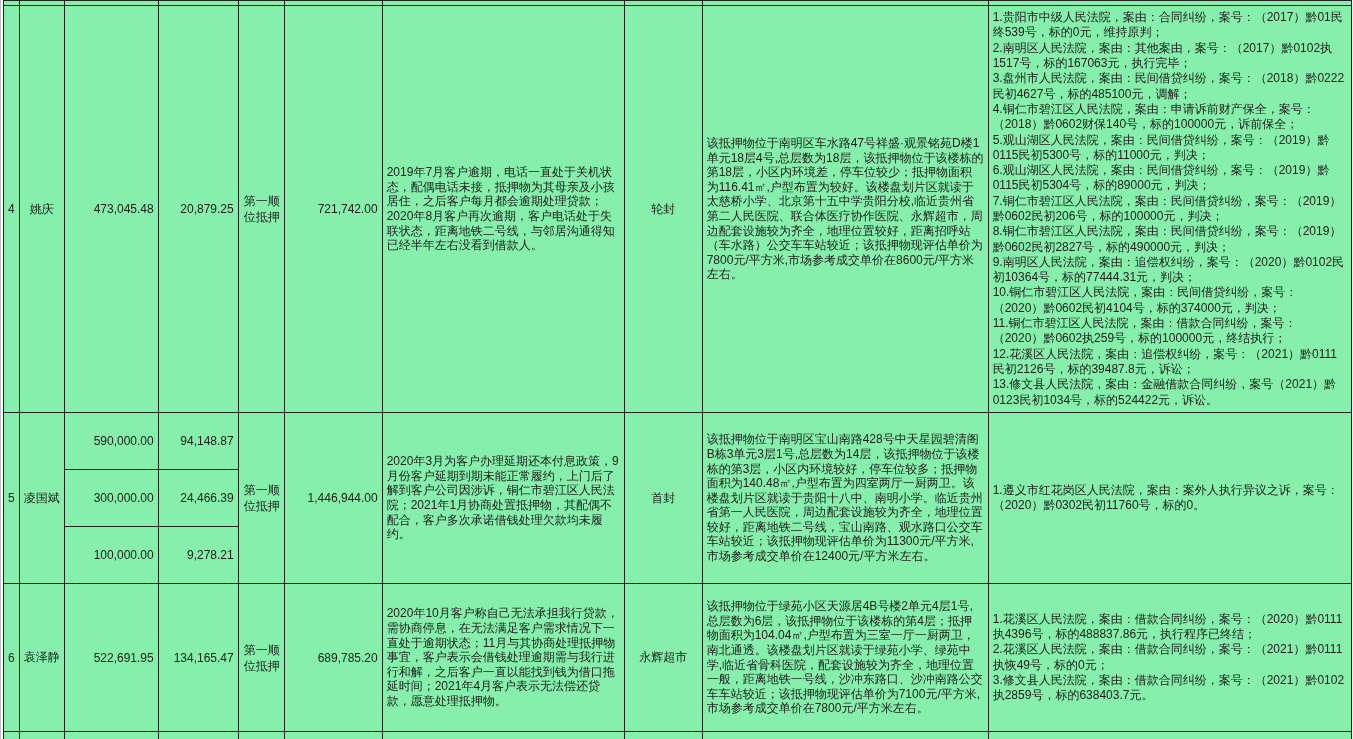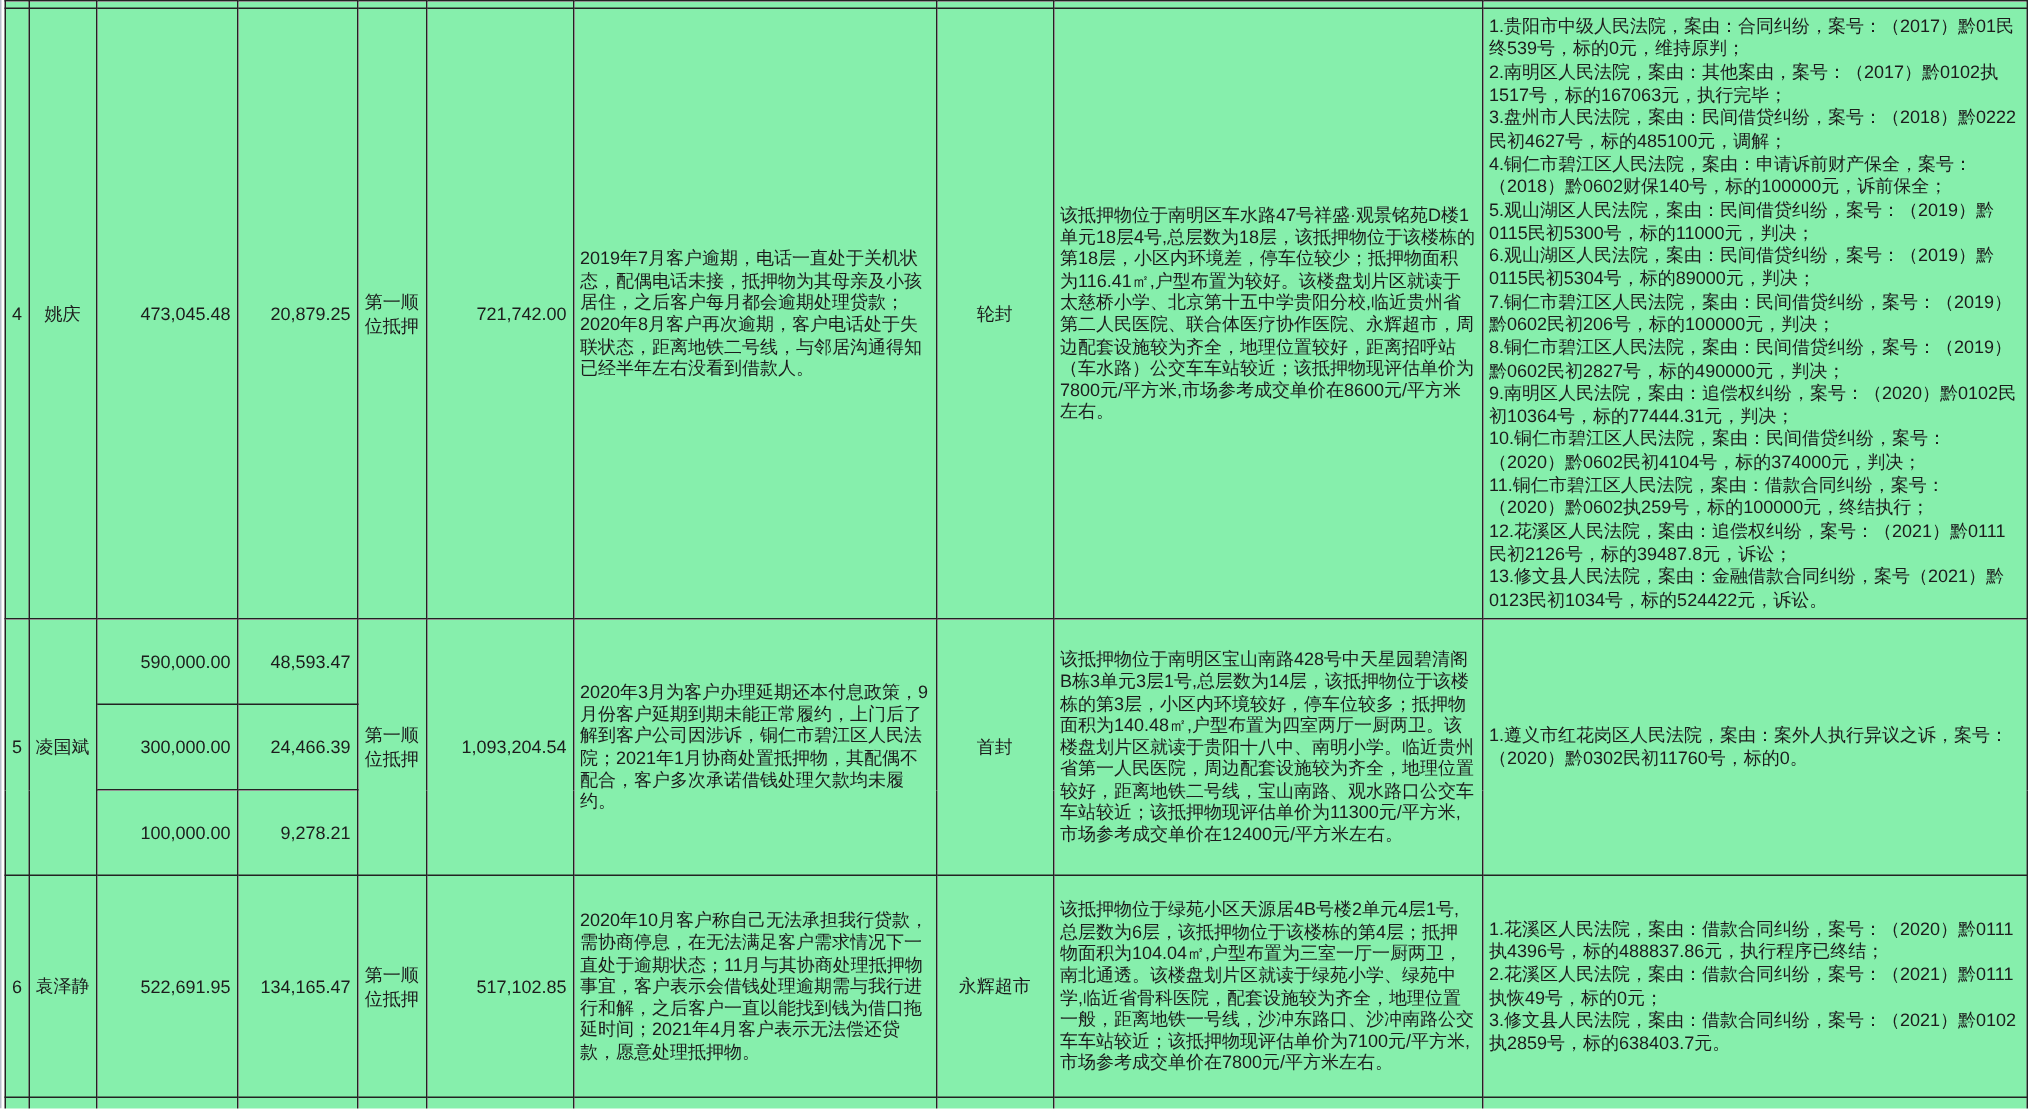--- a/index.html
+++ b/index.html
@@ -19,21 +19,21 @@
   table.grid td{
     border:1px solid #222222;
     padding:0 4px;
     font-size:12px;
     vertical-align:middle;
     overflow:hidden;
     background:#86efac;
   }
   td.c-center{text-align:center;}
   td.c-num{text-align:right;letter-spacing:0px;}
-  td.c-lien{text-align:center;line-height:16px;padding:0 5px;}
+  td.c-lien{text-align:right;line-height:16px;padding:0 5px;}
   td.c-desc{line-height:14.6px;padding:0 5px;}
   td.c-prop{line-height:14.6px;padding:0 5px;}
   td.c-legal{line-height:15.3px;padding:0 4px;white-space:pre-line;}
   tr.sliver td{height:4px;padding:0;}
   tr.sliver-b td{height:14px;padding:0;}
 </style>
 </head>
 <body>
 
 <div class="sheet-edge"></div>
@@ -88,44 +88,44 @@
 10.铜仁市碧江区人民法院，案由：民间借贷纠纷，案号：（2020）黔0602民初4104号，标的374000元，判决；
 11.铜仁市碧江区人民法院，案由：借款合同纠纷，案号：（2020）黔0602执259号，标的100000元，终结执行；
 12.花溪区人民法院，案由：追偿权纠纷，案号：（2021）黔0111民初2126号，标的39487.8元，诉讼；
 13.修文县人民法院，案由：金融借款合同纠纷，案号（2021）黔0123民初1034号，标的524422元，诉讼。</td>
     </tr>
 
     <tr style="height:57px">
       <td class="c-center" rowspan="3">5</td>
       <td class="c-center" rowspan="3">凌国斌</td>
       <td class="c-num">590,000.00</td>
-      <td class="c-num">48,593.47</td>
+      <td class="c-num">94,148.87</td>
       <td class="c-lien" rowspan="3">第一顺位抵押</td>
-      <td class="c-num" rowspan="3">1,093,204.54</td>
+      <td class="c-num" rowspan="3">1,446,944.00</td>
       <td class="c-desc" rowspan="3">2020年3月为客户办理延期还本付息政策，9月份客户延期到期未能正常履约，上门后了解到客户公司因涉诉，铜仁市碧江区人民法院；2021年1月协商处置抵押物，其配偶不配合，客户多次承诺借钱处理欠款均未履约。</td>
       <td class="c-center" rowspan="3">首封</td>
       <td class="c-prop" rowspan="3">该抵押物位于南明区宝山南路428号中天星园碧清阁B栋3单元3层1号,总层数为14层，该抵押物位于该楼栋的第3层，小区内环境较好，停车位较多；抵押物面积为140.48㎡,户型布置为四室两厅一厨两卫。该楼盘划片区就读于贵阳十八中、南明小学。临近贵州省第一人民医院，周边配套设施较为齐全，地理位置较好，距离地铁二号线，宝山南路、观水路口公交车车站较近；该抵押物现评估单价为11300元/平方米,市场参考成交单价在12400元/平方米左右。</td>
       <td class="c-legal" rowspan="3">1.遵义市红花岗区人民法院，案由：案外人执行异议之诉，案号：（2020）黔0302民初11760号，标的0。</td>
     </tr>
     <tr style="height:57px">
       <td class="c-num">300,000.00</td>
       <td class="c-num">24,466.39</td>
     </tr>
     <tr style="height:57px">
       <td class="c-num">100,000.00</td>
       <td class="c-num">9,278.21</td>
     </tr>
 
     <tr style="height:148px">
       <td class="c-center">6</td>
       <td class="c-center">袁泽静</td>
       <td class="c-num">522,691.95</td>
       <td class="c-num">134,165.47</td>
       <td class="c-lien">第一顺位抵押</td>
-      <td class="c-num">517,102.85</td>
+      <td class="c-num">689,785.20</td>
       <td class="c-desc">2020年10月客户称自己无法承担我行贷款，需协商停息，在无法满足客户需求情况下一直处于逾期状态；11月与其协商处理抵押物事宜，客户表示会借钱处理逾期需与我行进行和解，之后客户一直以能找到钱为借口拖延时间；2021年4月客户表示无法偿还贷款，愿意处理抵押物。</td>
       <td class="c-center">永辉超市</td>
       <td class="c-prop">该抵押物位于绿苑小区天源居4B号楼2单元4层1号,总层数为6层，该抵押物位于该楼栋的第4层；抵押物面积为104.04㎡,户型布置为三室一厅一厨两卫，南北通透。该楼盘划片区就读于绿苑小学、绿苑中学,临近省骨科医院，配套设施较为齐全，地理位置一般，距离地铁一号线，沙冲东路口、沙冲南路公交车车站较近；该抵押物现评估单价为7100元/平方米,市场参考成交单价在7800元/平方米左右。</td>
       <td class="c-legal">1.花溪区人民法院，案由：借款合同纠纷，案号：（2020）黔0111执4396号，标的488837.86元，执行程序已终结；
 2.花溪区人民法院，案由：借款合同纠纷，案号：（2021）黔0111执恢49号，标的0元；
 3.修文县人民法院，案由：借款合同纠纷，案号：（2021）黔0102执2859号，标的638403.7元。</td>
     </tr>
 
     <tr class="sliver-b">
       <td></td>

